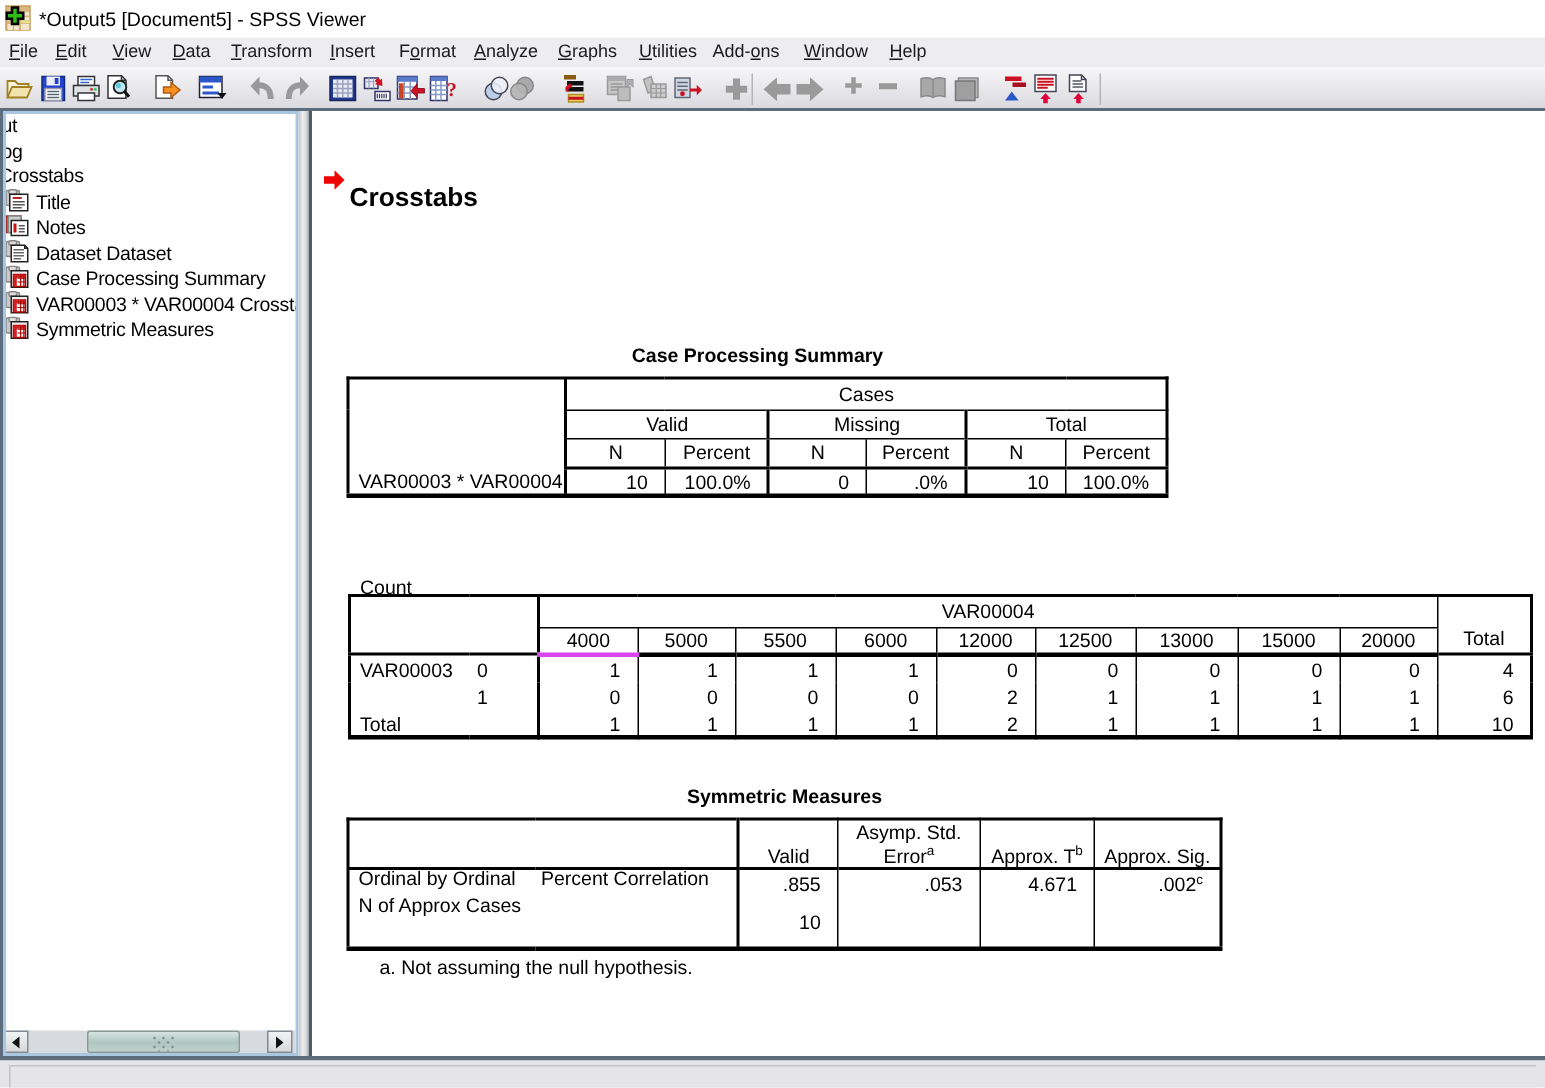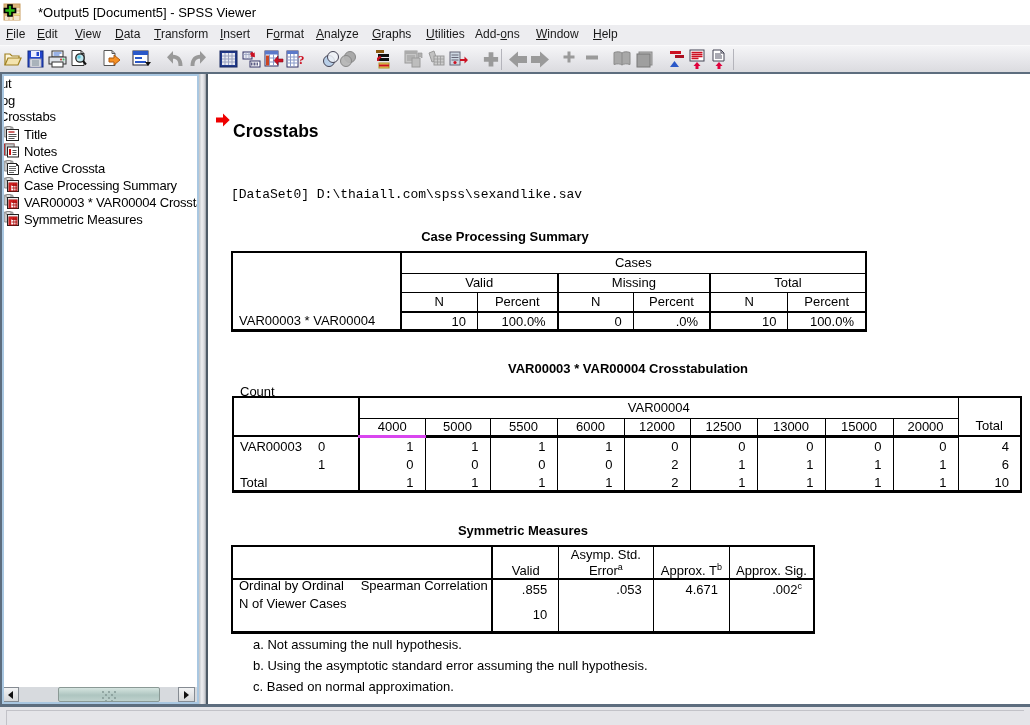--- a/index.html
+++ b/index.html
@@ -3,21 +3,21 @@
 <meta charset="utf-8">
 <style>
 * { margin:0; padding:0; box-sizing:border-box; }
 html,body { width:1030px; height:725px; overflow:hidden; background:#fff;
   font-family:"Liberation Sans", sans-serif; }
 #win { position:absolute; left:0; top:0; width:1030px; height:725px; }
 .abs { position:absolute; }
 
 
 #titlebar { position:absolute; left:0; top:0; width:1030px; height:25px; background:#ffffff; }
-#titletext { position:absolute; left:38px; top:5px; font-size:13px; color:#000;text-align:center; }
+#titletext { position:absolute; left:26px; top:5px; font-size:13px; color:#000;text-align:center; }
 
 
 #menubar { position:absolute; left:0; top:25px; width:1030px; height:20px; background:#ededf0; }
 #menubar span { position:absolute; top:2px; font-size:12px; color:#1a1a1a; white-space:pre; }
 #menubar u { text-decoration:underline; }
 
 
 #toolbar { position:absolute; left:0; top:45px; width:1030px; height:27px;
   background:linear-gradient(#f5f5f7, #e4e4e8 65%, #dbdbdf); border-top:1px solid #fafafb; }
 .tbsep { position:absolute; top:3px; width:1px; height:21px; background:#b4b4bb; }
@@ -270,21 +270,21 @@
     <path d="M9.5 7.5h4M9.5 9.5h4M9.5 11.5h4" stroke="#555" stroke-width="1"></path>
   </svg>
   <div class="titem" style="left:20px;top:68px">Notes</div>
   <svg class="ticon" style="left:-1px;top:84px" viewBox="0 0 17 16">
     <rect x="1" y="1" width="9" height="10" rx="1" fill="#c9c9c9" stroke="#888"></rect>
     <rect x="3" y="0.5" width="5" height="3" rx="1" fill="#ddd" stroke="#888"></rect>
     <path d="M4.5 3.5h9l2 2v9h-11z" fill="#fff" stroke="#222"></path>
     <path d="M13.5 3.5v2h2" fill="none" stroke="#222"></path>
     <path d="M6 6.5h7M6 8.5h7M6 10.5h7M6 12.5h5" stroke="#666" stroke-width="1"></path>
   </svg>
-  <div class="titem" style="left:20px;top:85px">Active Crossta</div>
+  <div class="titem" style="left:20px;top:85px">Dataset Dataset</div>
   <svg class="ticon" style="left:-1px;top:101px" viewBox="0 0 17 16">
     <rect x="1" y="1" width="9" height="10" rx="1" fill="#c9c9c9" stroke="#888"></rect>
     <rect x="3" y="0.5" width="5" height="3" rx="1" fill="#ddd" stroke="#888"></rect>
     <rect x="4.5" y="3.5" width="11" height="11" fill="#eee" stroke="#222"></rect>
     <rect x="6" y="6" width="8" height="8" fill="#fff" stroke="#a00"></rect>
     <rect x="6" y="6" width="8" height="2.2" fill="#c22"></rect>
     <rect x="6" y="6" width="2.2" height="8" fill="#c22"></rect>
     <path d="M8.6 8.5h5.4M8.6 11h5.4M10.8 6.5v7.5M12.9 6.5v7.5" stroke="#a00" stroke-width="0.8" fill="none"></path>
   </svg>
   <div class="titem" style="left:20px;top:102px">Case Processing Summary</div>
@@ -340,24 +340,23 @@
 </div>
 
 <div id="splitter"></div>
 
 <div id="main">
 
   <svg class="abs" style="left:8px;top:39px" width="14" height="14" viewBox="0 0 14 14">
     <path d="M0 4.5 L7 4.5 L7 0.5 L13.7 7 L7 13.5 L7 9.5 L0 9.5 Z" fill="#ee0000"></path>
   </svg>
   <div class="h1" style="left:25px;top:47px;font-size:17.5px">Crosstabs</div>
-  <div class="mono" style="left:23px;top:113px">[DataSet0] D:\thaiall.com\spss\sexandlike.sav</div>
 
   <div class="ttitle" style="left:23px;top:155px;width:548px;text-align:center">Case Processing Summary</div>
-  <table class="spss" id="t1" style="left:23px;top:177px;width:636px;height:81px;border-bottom-width:3px">
+  <table class="spss" id="t1" style="left:23px;top:177px;width:548px;height:81px;border-bottom-width:3px">
     <colgroup>
           <col style="width:145px">
           <col style="width:66px">
           <col style="width:69px">
           <col style="width:65px">
           <col style="width:66px">
           <col style="width:67px">
           <col style="width:67px">
         </colgroup>
     <tbody>
@@ -383,21 +382,20 @@
       <td class="r">10</td>
       <td class="r" style="border-left:1px solid #000">100.0%</td>
       <td class="r" style="border-left:2px solid #000">0</td>
       <td class="r" style="border-left:1px solid #000">.0%</td>
       <td class="r" style="border-left:2px solid #000">10</td>
       <td class="r" style="border-left:1px solid #000">100.0%</td>
     </tr>
   </tbody>
       </table>
 
-  <div class="ttitle" style="left:25px;top:287px;width:790px;text-align:center">VAR00003 * VAR00004 Crosstabulation</div>
   <div class="lbl" style="left:32px;top:310px">Count</div>
   <table class="spss" id="t2" style="left:24px;top:322px;width:790px;height:97px;border-bottom-width:3px">
     <colgroup>
           <col style="width:80px">
           <col style="width:46px">
           <col style="width:66px">
           <col style="width:65px">
           <col style="width:67px">
           <col style="width:67px">
           <col style="width:66px">
@@ -481,39 +479,37 @@
     <tbody>
           <tr style="height:30px">
       <td colspan="2" style="border-right:2px solid #000;border-bottom:2px solid #000"></td>
       <td class="c" style="border-bottom:2px solid #000;vertical-align:bottom">Valid</td>
       <td class="c" style="border-bottom:2px solid #000;border-left:1px solid #000;vertical-align:bottom">Asymp. Std.<br>Error<sup>a</sup></td>
       <td class="c" style="border-bottom:2px solid #000;border-left:1px solid #000;vertical-align:bottom">Approx. T<sup>b</sup></td>
       <td class="c" style="border-bottom:2px solid #000;border-left:1px solid #000;vertical-align:bottom">Approx. Sig.</td>
     </tr>
     <tr style="height:19px">
       <td class="l vt">Ordinal by Ordinal</td>
-      <td class="l vt" style="padding-left:4px">Spearman Correlation</td>
+      <td class="l vt" style="padding-left:4px">Percent Correlation</td>
       <td class="r" style="border-left:2px solid #000">.855</td>
       <td class="r" style="border-left:1px solid #000">.053</td>
       <td class="r" style="border-left:1px solid #000">4.671</td>
       <td class="r" style="border-left:1px solid #000">.002<sup>c</sup></td>
     </tr>
     <tr>
-      <td class="l vt" colspan="2">N of Viewer Cases</td>
+      <td class="l vt" colspan="2">N of Approx Cases</td>
       <td class="r" style="border-left:2px solid #000">10</td>
       <td style="border-left:1px solid #000"></td>
       <td style="border-left:1px solid #000"></td>
       <td style="border-left:1px solid #000"></td>
     </tr>
   </tbody>
       </table>
 
   <div class="fnote" style="left:45px;top:563px">a. Not assuming the null hypothesis.</div>
-  <div class="fnote" style="left:45px;top:584px">b. Using the asymptotic standard error assuming the null hypothesis.</div>
-  <div class="fnote" style="left:45px;top:605px">c. Based on normal approximation.</div>
 </div>
 
 <div id="botslate"></div>
 <div id="statusbar">
       <div id="statusinner"></div>
     </div>
 
 </div>
 
 </body></html>

